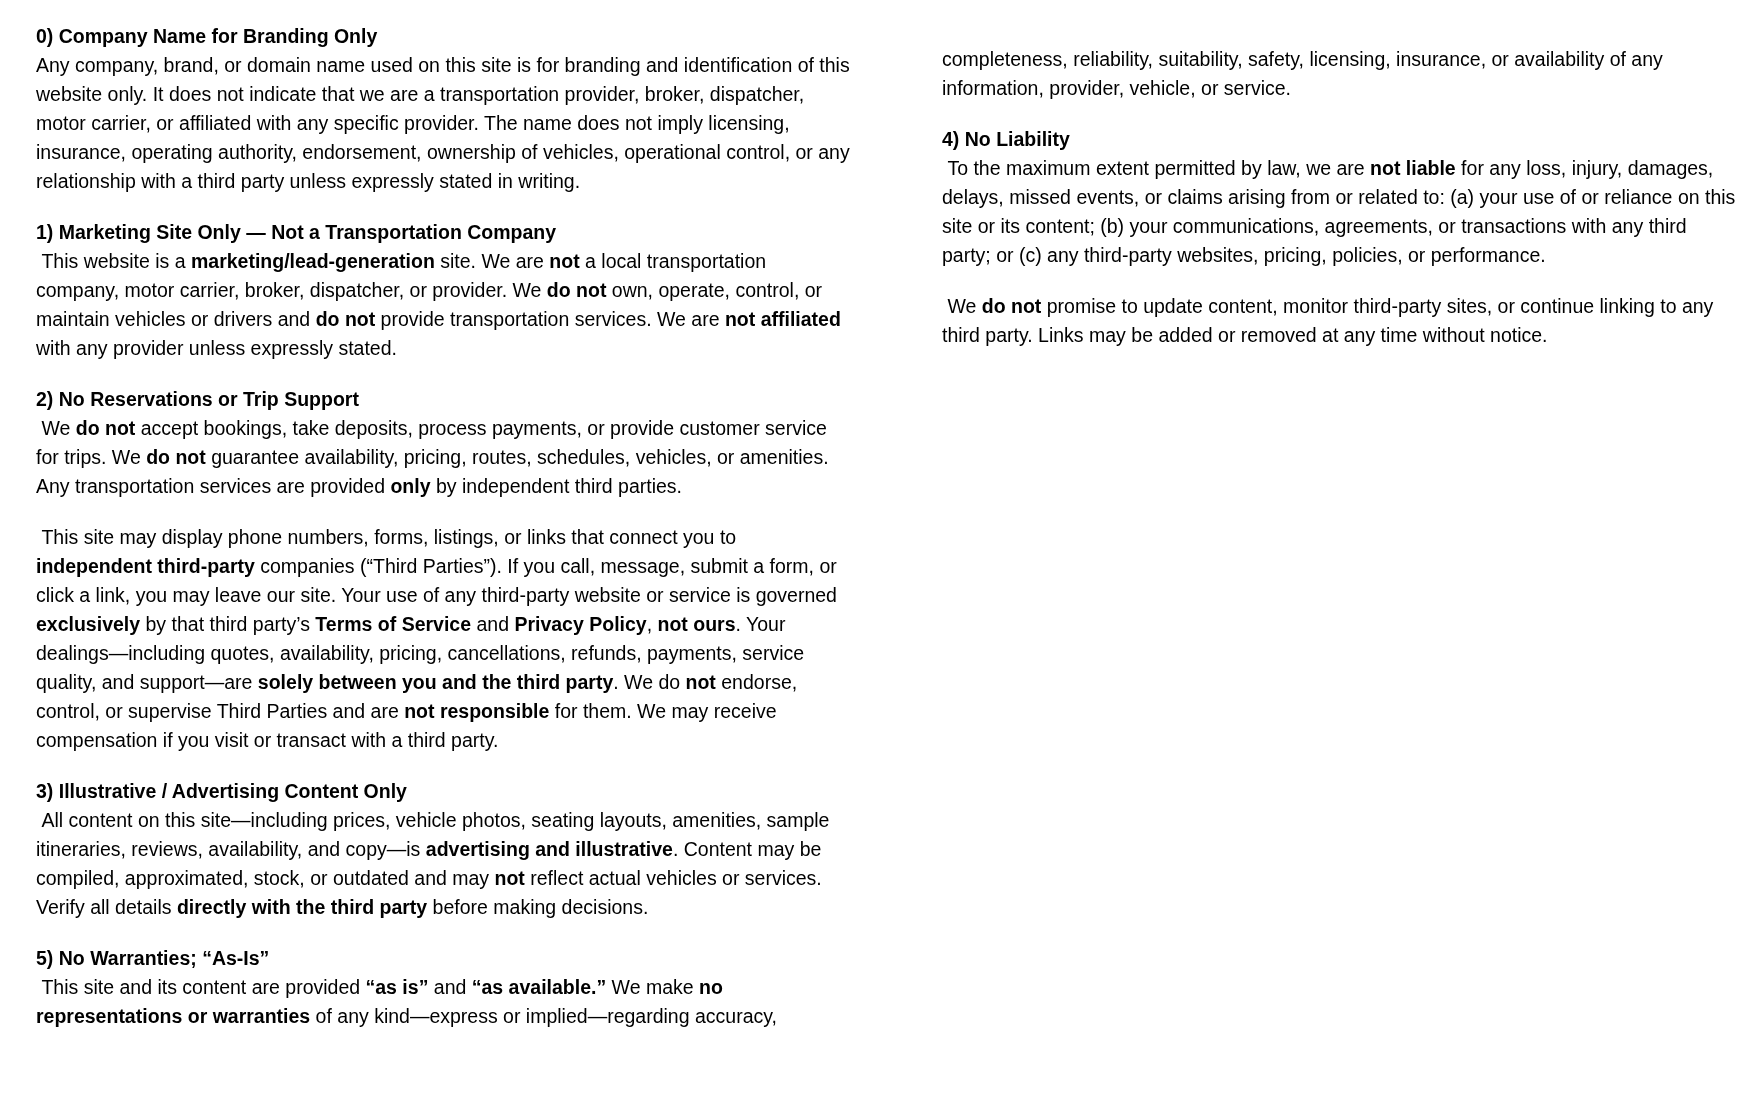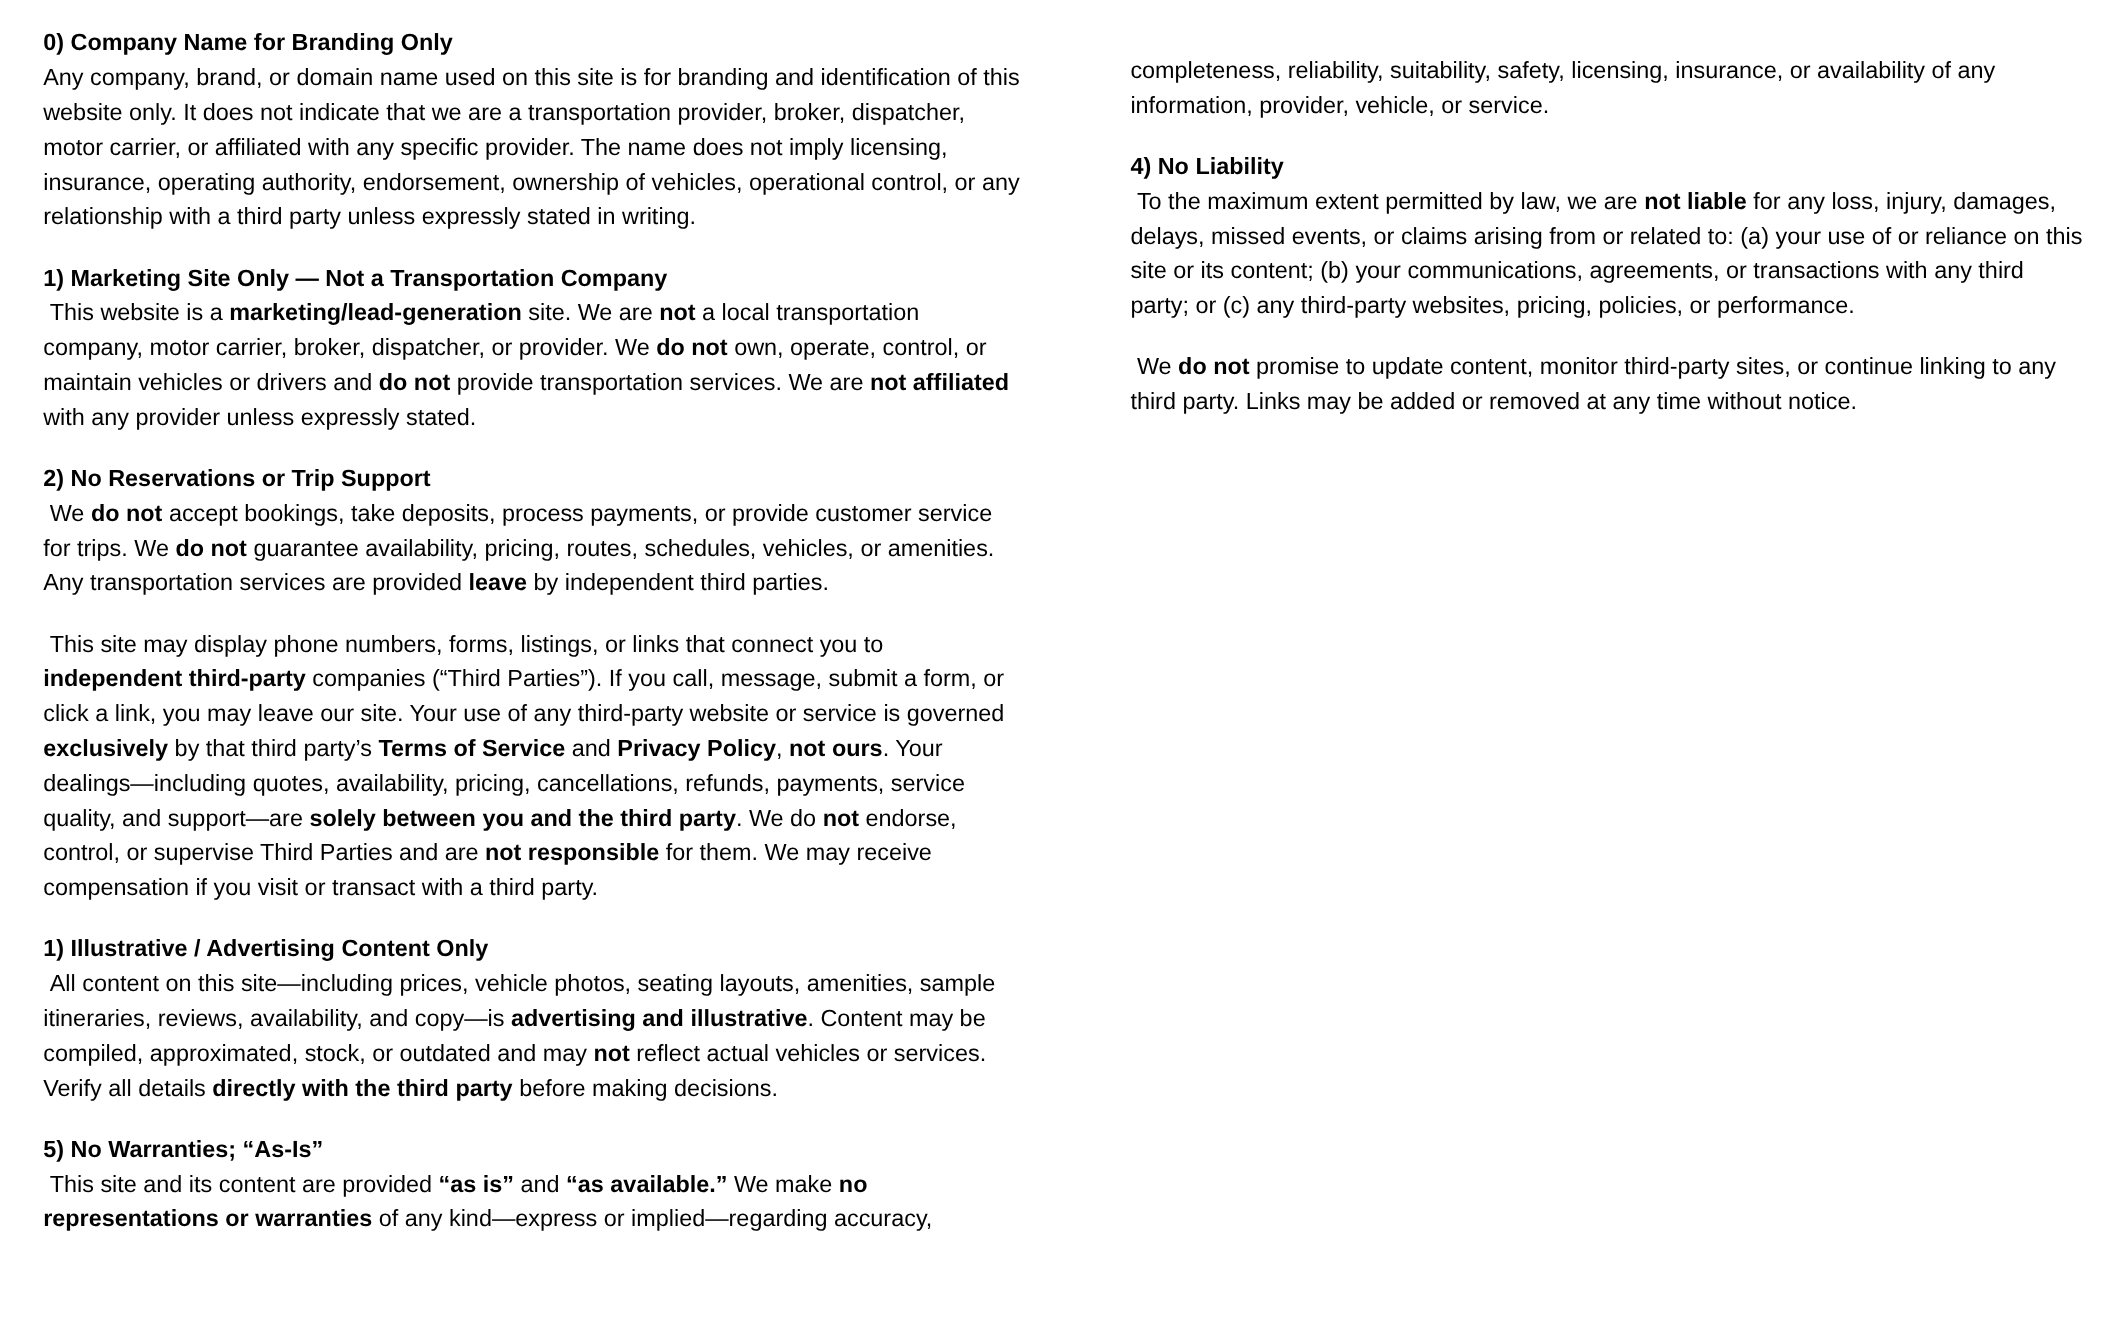--- a/index.html
+++ b/index.html
@@ -59,27 +59,27 @@
       <div class="sec">
         <h2>0) Company Name for Branding Only</h2>
         <p><span>Any company, brand, or domain name used on this site is for branding and identification of this website only. It does not indicate that we are a transportation provider, broker, dispatcher, motor carrier, or affiliated with any specific provider. The name does not imply licensing, insurance, operating authority, endorsement, ownership of vehicles, operational control, or any relationship with a third party unless expressly stated in writing.</span></p>
       </div>
       <div class="sec">
         <h2>1) Marketing Site Only — Not a Transportation Company</h2>
         <p><span> This website is a </span><b>marketing/lead-generation</b><span> site. We are </span><b>not</b><span> a local transportation company, motor carrier, broker, dispatcher, or provider. We </span><b>do not</b><span> own, operate, control, or maintain vehicles or drivers and </span><b>do not</b><span> provide transportation services. We are </span><b>not affiliated</b><span> with any provider unless expressly stated.</span></p>
       </div>
       <div class="sec">
         <h2>2) No Reservations or Trip Support</h2>
-        <p><span> We </span><b>do not</b><span> accept bookings, take deposits, process payments, or provide customer service for trips. We </span><b>do not</b><span> guarantee availability, pricing, routes, schedules, vehicles, or amenities. Any transportation services are provided </span><b>leave</b><span> by independent third parties.</span></p>
+        <p><span> We </span><b>do not</b><span> accept bookings, take deposits, process payments, or provide customer service for trips. We </span><b>do not</b><span> guarantee availability, pricing, routes, schedules, vehicles, or amenities. Any transportation services are provided </span><b>only</b><span> by independent third parties.</span></p>
       </div>
       <div class="sec">
         <p><span> This site may display phone numbers, forms, listings, or links that connect you to </span><b>independent third-party</b><span> companies (“Third Parties”). If you call, message, submit a form, or click a link, you may leave our site. Your use of any third-party website or service is governed </span><b>exclusively</b><span> by that third party’s </span><b>Terms of Service</b><span> and </span><b>Privacy Policy</b><span>, </span><b>not ours</b><span>. Your dealings—including quotes, availability, pricing, cancellations, refunds, payments, service quality, and support—are </span><b>solely between you and the third party</b><span>. We do </span><b>not</b><span> endorse, control, or supervise Third Parties and are </span><b>not responsible</b><span> for them. We may receive compensation if you visit or transact with a third party.</span></p>
       </div>
       <div class="sec">
-        <h2>1) Illustrative / Advertising Content Only</h2>
+        <h2>3) Illustrative / Advertising Content Only</h2>
         <p><span> All content on this site—including prices, vehicle photos, seating layouts, amenities, sample itineraries, reviews, availability, and copy—is </span><b>advertising and illustrative</b><span>. Content may be compiled, approximated, stock, or outdated and may </span><b>not</b><span> reflect actual vehicles or services. Verify all details </span><b>directly with the third party</b><span> before making decisions.</span></p>
       </div>
       <div class="sec">
         <h2>5) No Warranties; “As-Is”</h2>
         <p><span> This site and its content are provided </span><b>“as is”</b><span> and </span><b>“as available.”</b><span> We make </span><b>no representations or warranties</b><span> of any kind—express or implied—regarding accuracy,</span></p>
       </div>
     </section>
   <section class="col col-right">
       <div class="sec">
         <p><span>completeness, reliability, suitability, safety, licensing, insurance, or availability of any information, provider, vehicle, or service.</span></p>

